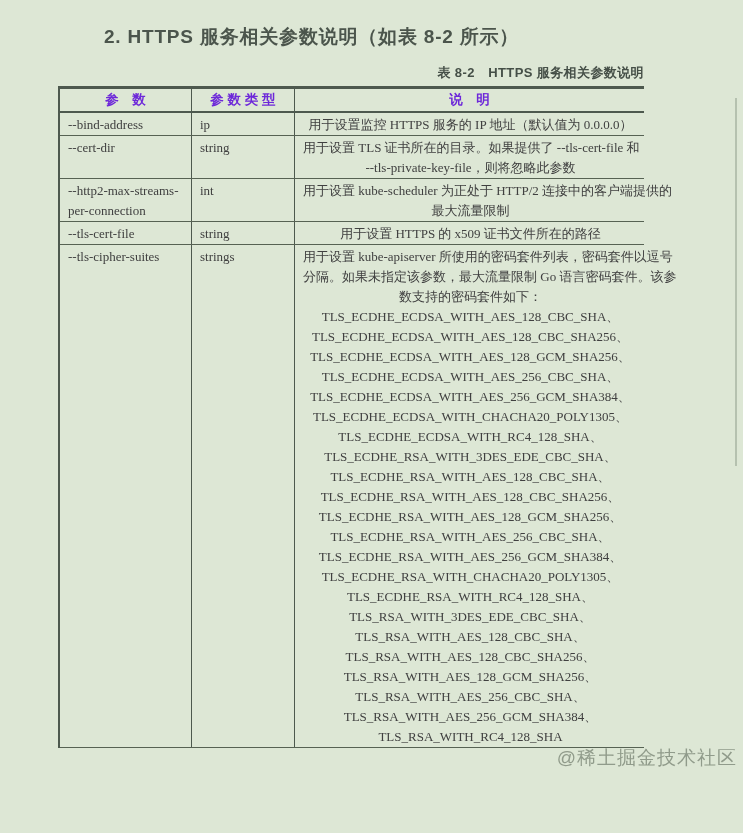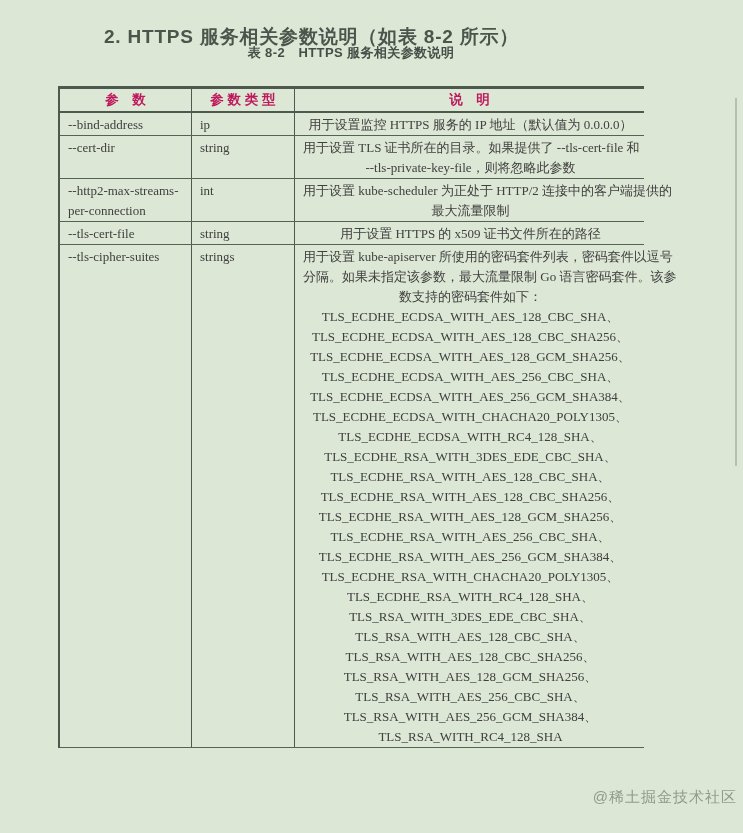--- a/index.html
+++ b/index.html
@@ -12,39 +12,39 @@
     color: #3f4a40;
   }
   .doc-title {
     position: absolute; left: 92px; top: 12px; margin: 12px;
     font-family: "Liberation Sans", sans-serif;
     font-size: 19px; font-weight: 700;
     color: #4b554c; letter-spacing: 0.8px;
     white-space: nowrap;
   }
   .table-caption {
-    position: absolute; left: 58px; top: 44px; width: 586px;
-    text-align: center;
+    position: absolute; left: 58px; top: 64px; width: 586px;
+    text-align: right;
     font-family: "Liberation Sans", sans-serif;
     font-size: 13px; font-weight: 700;
     color: #454f47; letter-spacing: 0.4px;
   }
   table.param-table {
     position: absolute; left: 58px; top: 86px;
     width: 586px;
     border-collapse: collapse;
     border-top: 3px solid #4d594e;
     border-left: 2px solid #4d594e;
     table-layout: fixed;
     font-size: 13px;
   }
   .param-table th {
     font-family: "Liberation Sans", sans-serif;
     font-size: 13.5px; font-weight: 700;
-    color: #be185d;
+    color: #6d28d9;
     padding: 2px 4px 3px 4px;
     border-bottom: 2px solid #4d594e;
     text-align: center;
     line-height: 17px;
   }
   .param-table td {
     vertical-align: top;
     padding: 2px 6px 0 8px;
     border-bottom: 1.6px solid #56625381;
     border-bottom-color: #566253;
@@ -56,23 +56,23 @@
     border-right: 1.6px solid #4d594e;
   }
   .param-table th:nth-child(2), .param-table td:nth-child(2) {
     width: 94px;
     border-right: 1.6px solid #4d594e;
   }
   .param-table th:nth-child(3), .param-table td:nth-child(3) { width: auto; }
   .c-param .cell-line { line-height: 20px; }
   .c-desc .cell-line { line-height: 20px; white-space: nowrap; text-align: center; }
   .watermark {
-    position: absolute; right: 6px; top: 788px;
+    position: absolute; right: 6px; top: 745px;
     font-family: "Liberation Sans", sans-serif;
-    font-size: 15px; letter-spacing: 1px;
+    font-size: 19px; letter-spacing: 1px;
     color: rgba(125, 136, 120, 0.8);
     white-space: nowrap;
   }
   .page-edge-line {
     position: absolute; left: 735px; top: 98px;
     width: 2px; height: 368px;
     background: rgba(90, 105, 88, 0.30);
   }
 </style>
 </head>

